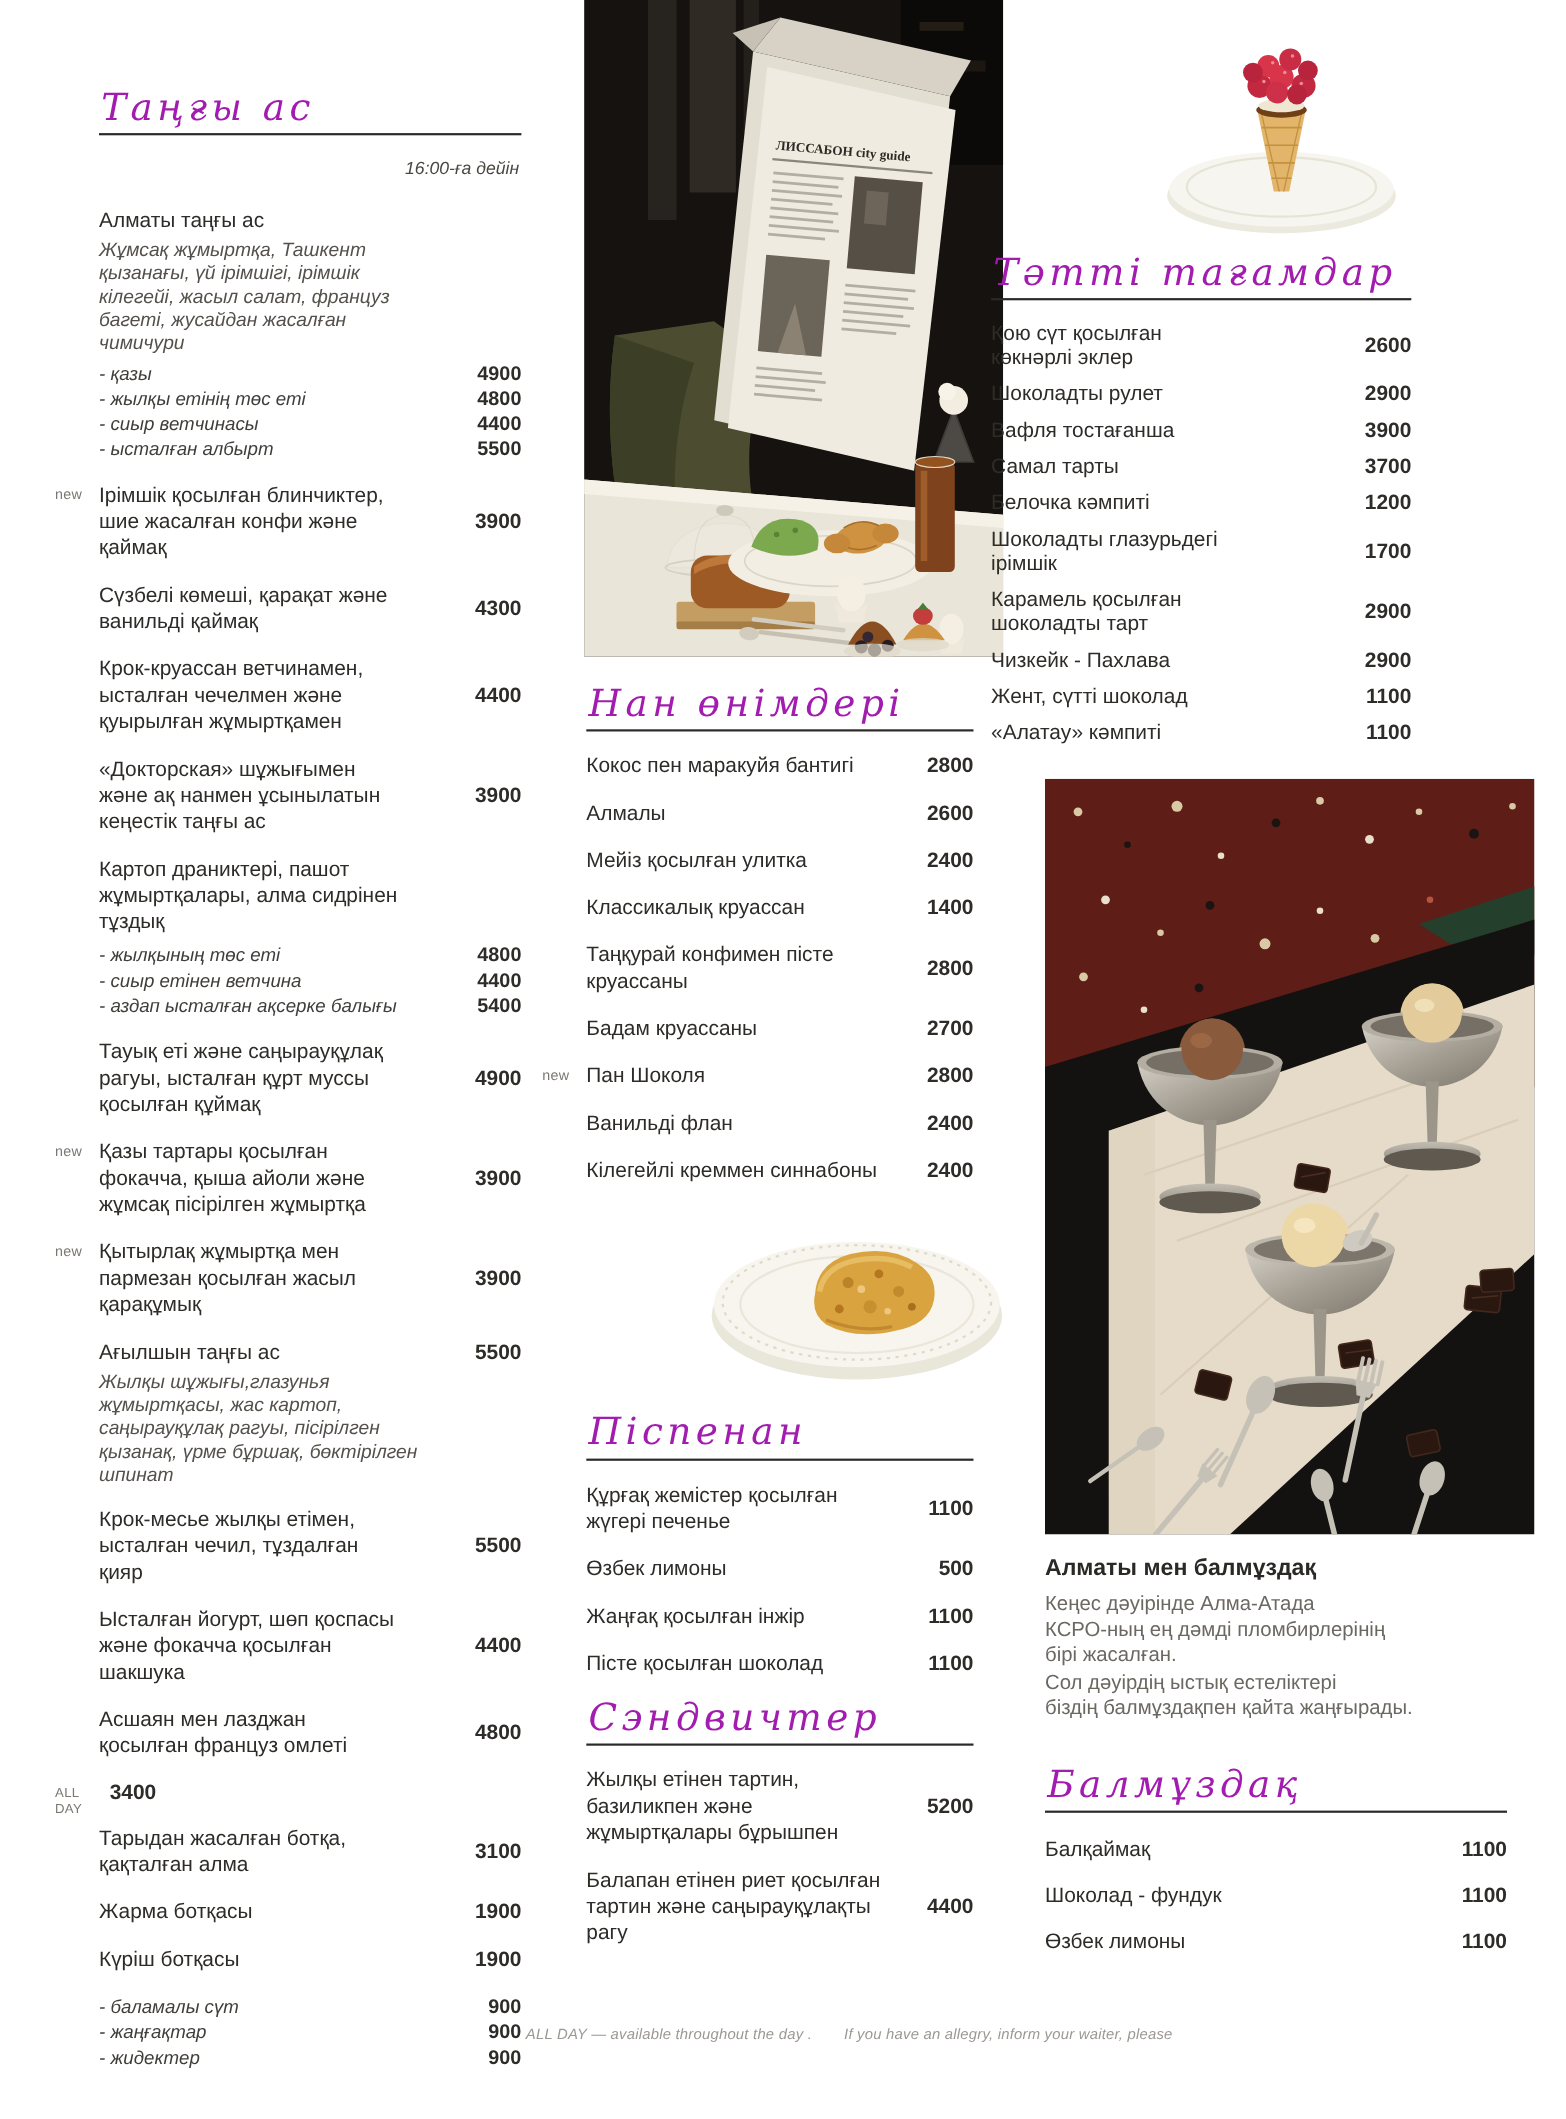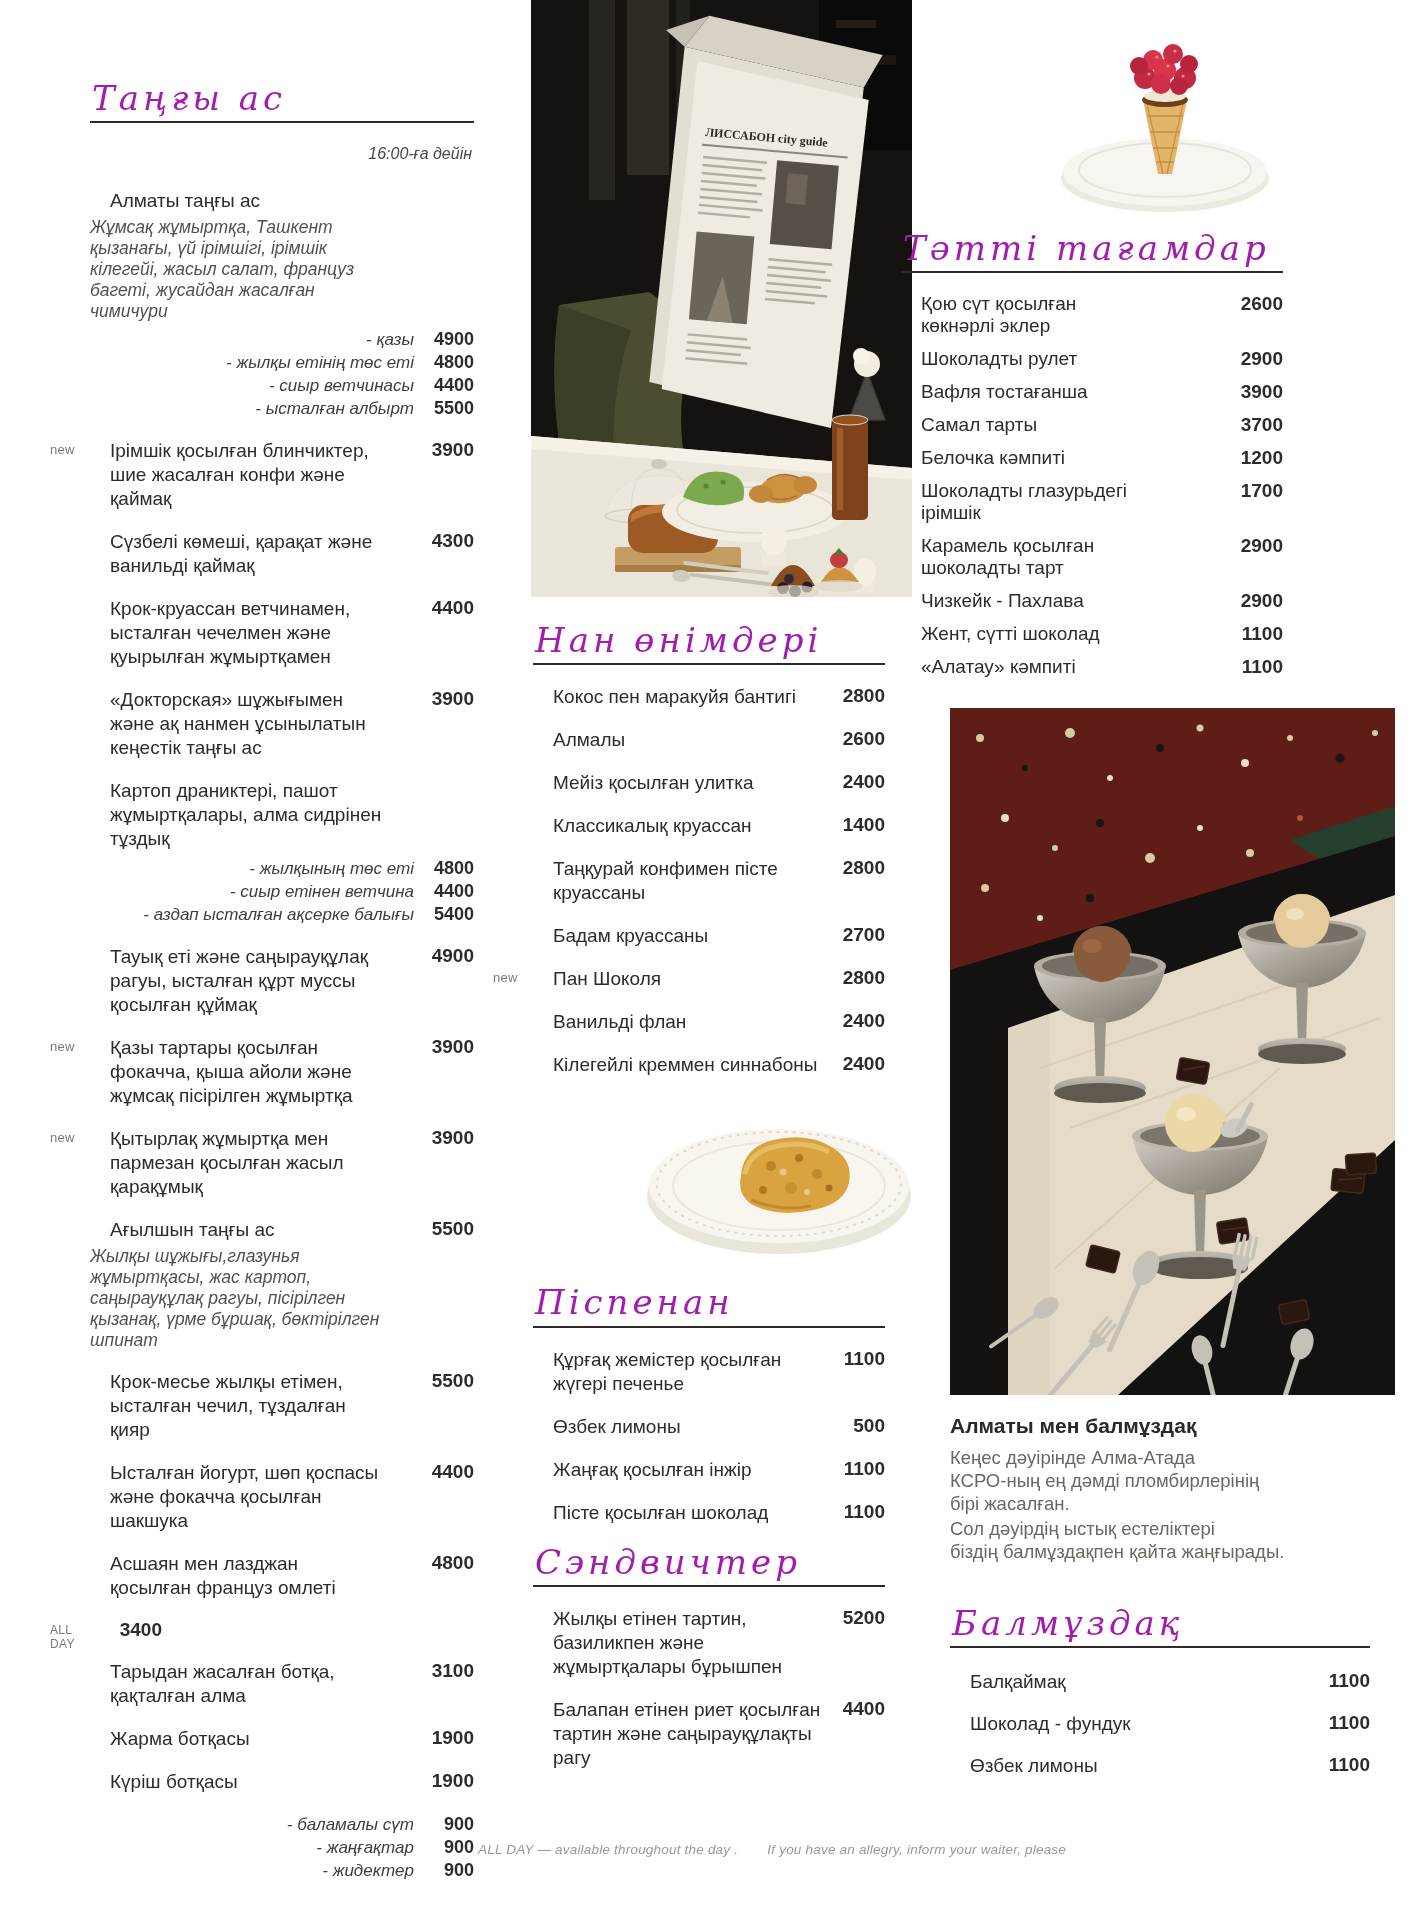--- a/index.html
+++ b/index.html
@@ -18,30 +18,30 @@
     text-align:right;font-style:italic;color:#4a4842;font-size:16px;
     margin:22px 2px 26px 0;
   }
   
   #col-left{position:absolute;left:90px;top:80px;width:384px;}
   #col-middle{position:absolute;left:533px;top:622px;width:352px;}
   #col-right-top{position:absolute;left:901px;top:26px;width:382px;}
   #col-right-bottom{position:absolute;left:950px;top:1414px;width:420px;}
   
   .mi{position:relative;margin-bottom:19px;}
-  .mi-row{display:flex;justify-content:space-between;align-items:flex-start;gap:10px;margin-left:20px;}
+  .mi-row{display:flex;justify-content:space-between;align-items:center;gap:10px;}
   .mi-name{font-size:19px;line-height:24px;max-width:272px;}
   #col-middle .mi-name{max-width:268px;}
   #col-right-top .mi-name{max-width:215px;line-height:22px;}
   #col-right-top .mi{margin-bottom:11px;}
   #col-right-bottom .mi{margin-bottom:18px;}
   .mi-price{font-size:19px;font-weight:700;color:#2e2c29;white-space:nowrap;text-align:right;min-width:52px;}
   .mi-desc{font-style:italic;color:#54514c;font-size:17.5px;line-height:21px;margin-top:4px;max-width:300px;}
   .mi-opts{margin-top:6px;}
-  .opt{display:flex;justify-content:flex-end;align-items:baseline;gap:14px;line-height:22px;}
+  .opt{display:flex;justify-content:space-between;align-items:baseline;gap:14px;line-height:22px;}
   .opt-name{font-style:italic;color:#403e3a;font-size:17px;}
   .opt-price{font-weight:700;font-size:18px;min-width:46px;text-align:right;}
   .badge{
     position:absolute;left:-40px;top:4px;width:36px;
     font-size:13px;color:#7b7872;line-height:14px;letter-spacing:.3px;
   }
   .badge.allday{text-transform:uppercase;font-size:12px;}
   
   .story-title{font-size:21px;font-weight:700;color:#2b2926;margin:0 0 8px 0;}
   .story-text{font-size:18.5px;line-height:23px;color:#6b6862;margin:0 0 2px 0;white-space:pre-line;max-width:400px;}

